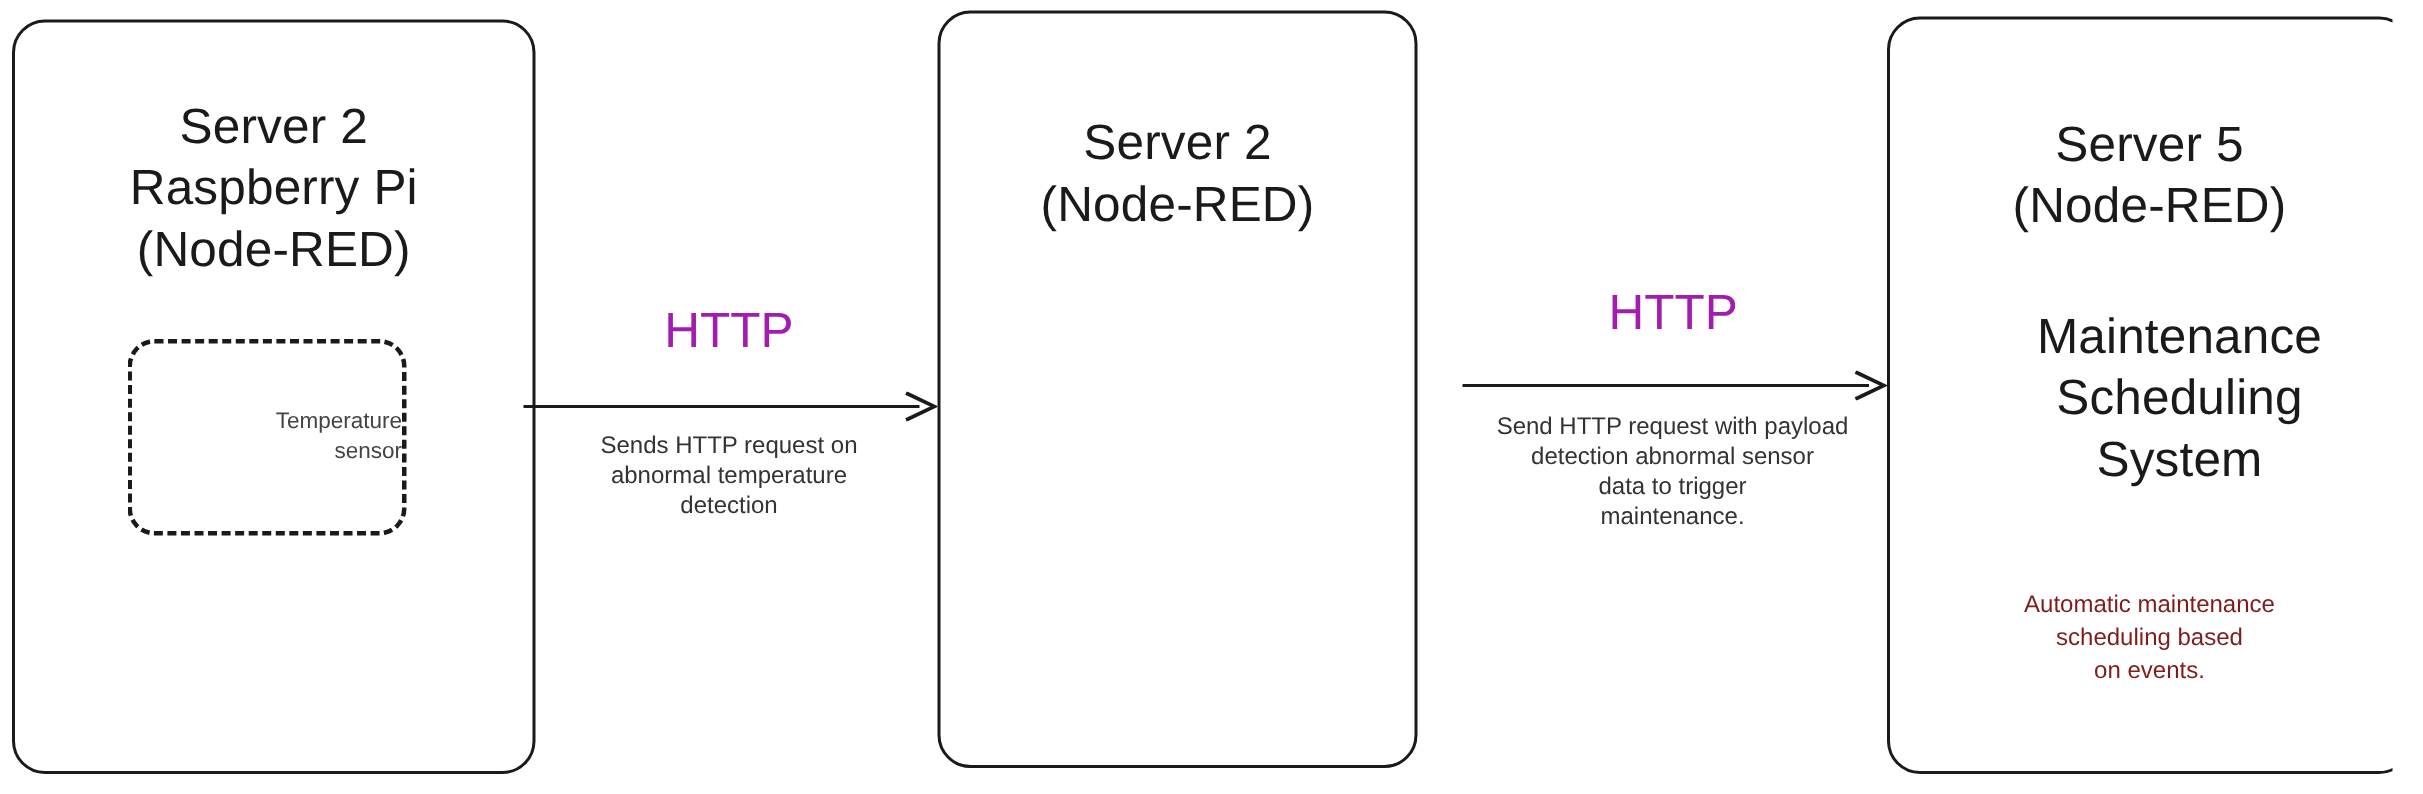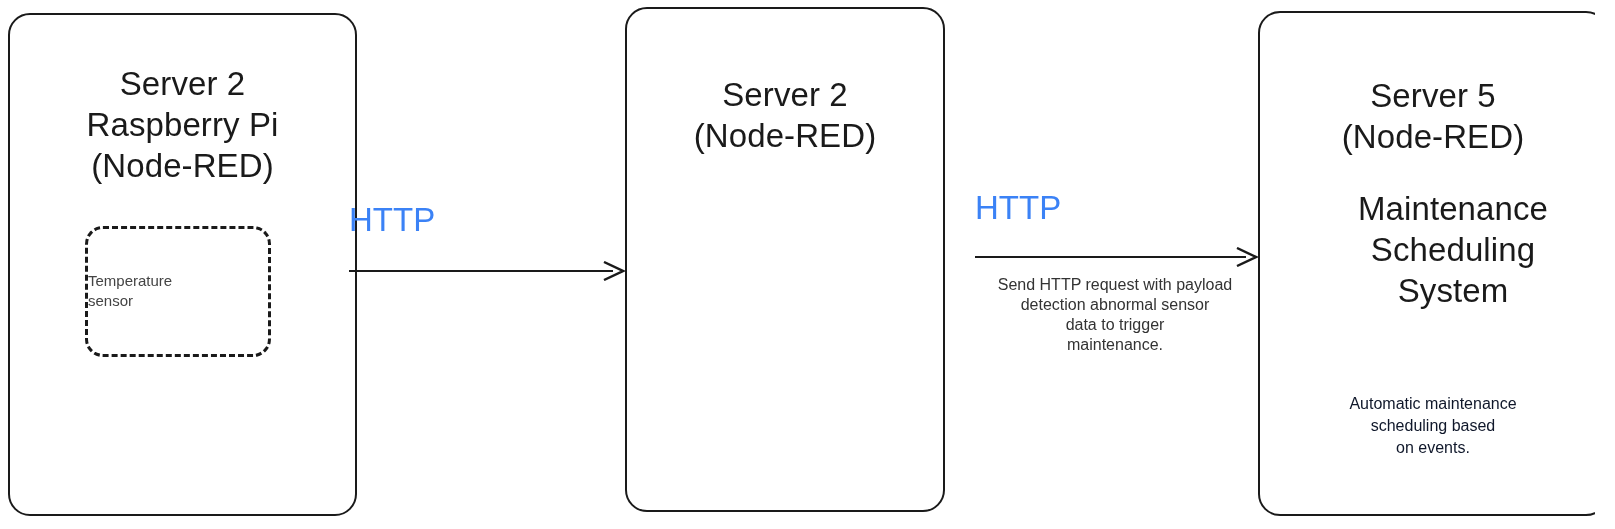--- a/index.html
+++ b/index.html
@@ -37,21 +37,21 @@
     font-size: 33px;
     line-height: 41px;
     white-space: pre-line;
     letter-spacing: 0.1px;
   }
   .node-subtext {
     position: absolute;
     left: 0;
     right: 0;
     text-align: center;
-    color: #0f172a;
+    color: #7f1d1d;
     font-size: 16px;
     line-height: 22px;
     white-space: pre-line;
   }
 
   
   #node-pi { left: 8px; top: 13px; width: 349px; height: 503px; }
   #node-pi-title { top: 48px; }
 
   
@@ -64,36 +64,36 @@
     height: 131px;
     background: #ffffff;
     border: 3px dashed #1a1a1a;
     border-radius: 18px;
   }
   #sensor-label {
     position: absolute;
     left: 0;
     right: 0;
     top: 42px;
-    text-align: left;
+    text-align: right;
     color: #444444;
     font-size: 15px;
     line-height: 20px;
     white-space: pre-line;
   }
 
   
   #node-webhook { left: 625px; top: 7px; width: 320px; height: 505px; }
   #node-webhook-title { top: 65px; }
   #node-webhook-role { top: 230px; }
 
   
   #node-maint { left: 1258px; top: 11px; width: 350px; height: 505px; }
   #node-maint-title { top: 62px; }
-  #node-maint-role { top: 175px; margin-left: 40px; }
+  #node-maint-role { top: 190px; margin-left: 40px; }
   #node-maint-note { top: 380px; }
 
   
   .edge {
     position: absolute;
   }
   .edge-line {
     position: absolute;
     height: 2px;
     background: #1a1a1a;
@@ -103,21 +103,22 @@
   .edge-head {
     position: absolute;
     top: -9px;
     width: 0;
     height: 0;
   }
   .edge-head svg { display: block; }
 
   .edge-label-main {
     position: absolute;
-    color: #3b82f6;
+    text-align: center;
+    color: #a21caf;
     font-size: 33px;
     line-height: 40px;
     white-space: nowrap;
   }
   .edge-label-sub {
     position: absolute;
     text-align: center;
     color: #333333;
     font-size: 16px;
     line-height: 20px;
@@ -154,20 +155,23 @@
 
   <div class="edge" id="edge-1">
     <div class="edge-line" style="width:264px;"></div>
     <div class="edge-head" style="left:254px;">
       <svg width="22" height="20" viewBox="0 0 22 20">
         <polyline points="1,1 20,10 1,19" fill="none" stroke="#1a1a1a" stroke-width="2.4"></polyline>
       </svg>
     </div>
   </div>
 
+  <div class="edge-label-sub" id="edge-1-sublabel">Sends HTTP request on
+abnormal temperature
+detection</div>
 
   <div class="node" id="node-webhook">
     <div class="node-text" id="node-webhook-title">Server 2
 (Node-RED)</div>
   </div>
 
   <div class="edge-label-main" id="edge-2-label">HTTP</div>
 
   <div class="edge" id="edge-2">
     <div class="edge-line" style="width:271px;"></div>

